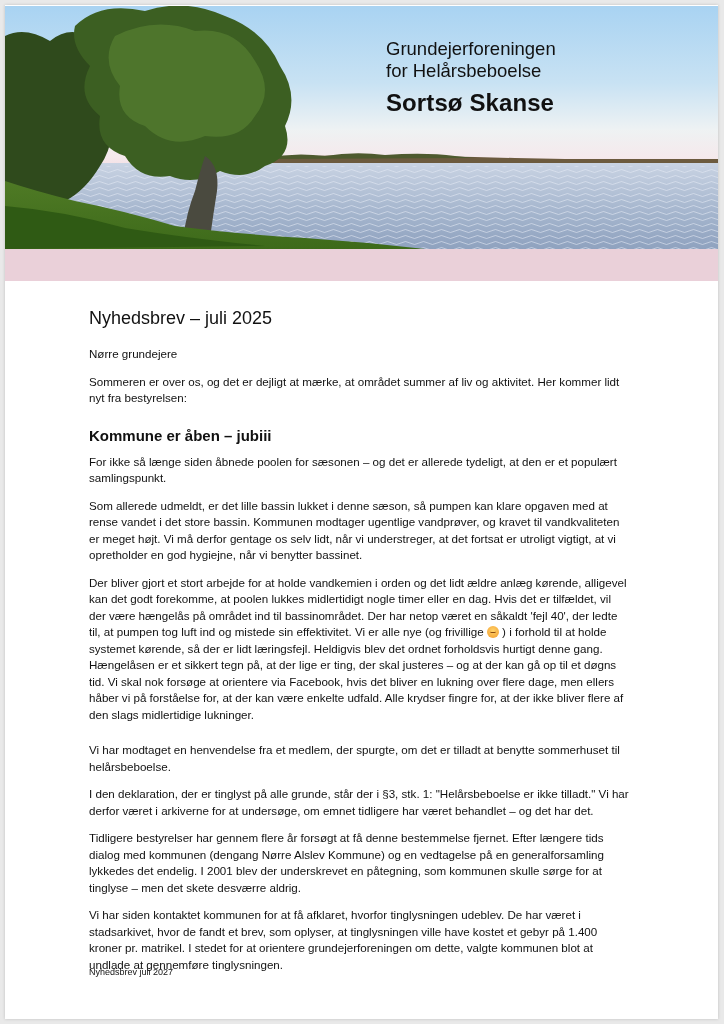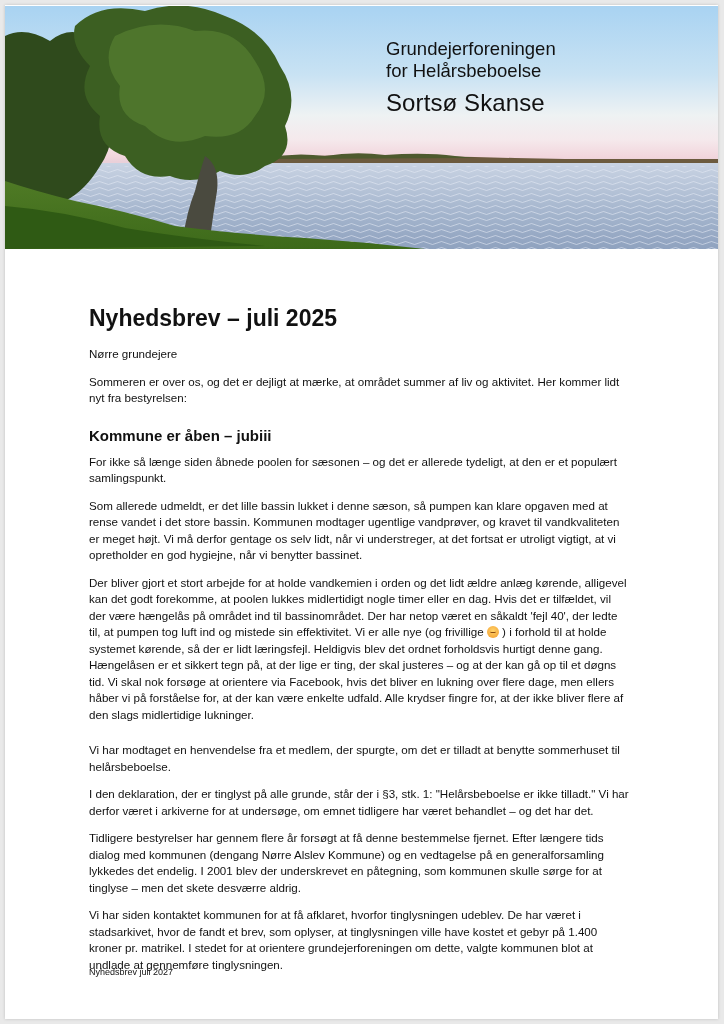--- a/index.html
+++ b/index.html
@@ -9,35 +9,35 @@
       font-family: "Liberation Sans", sans-serif;
       color: #111;
     }
     .page {
       position: absolute; left: 5px; top: 5px; width: 713px; height: 1014px;
       background: #ffffff;
       box-shadow: 0 0 3px rgba(0,0,0,0.18);
       overflow: hidden;
     }
     .banner {
-      position: absolute; left: 0; top: 1px; width: 713px; height: 243px;
+      position: absolute; left: 0; top: 1px; width: 713px; height: 275px;
       overflow: hidden;
       background: linear-gradient(180deg, #a9d3f2 0%, #c8e2f3 28%, #eef2f3 45%, #f5e9ec 55%, #f2d6dd 62%, #ead0d9 64%);
     }
     .banner svg { position: absolute; left: 0; top: 0; }
     .banner-text {
       position: absolute; left: 381px; top: 32px;
       color: #111;
     }
     .org1, .org2 { font-size: 18.5px; line-height: 22px; }
-    .org-name { font-size: 24px; font-weight: normal; margin-top: 7px; letter-spacing: 0.1px; }
+    .org-name { font-size: 24px; font-weight: bold; margin-top: 7px; letter-spacing: 0.1px; }
 
     .content { position: absolute; left: 84px; top: 299px; width: 540px; }
     h1 {
-      font-weight: bold; font-size: 23px; margin: 0 0 14px 0; line-height: 28px;
+      font-weight: normal; font-size: 18px; margin: 0 0 14px 0; line-height: 28px;
     }
     p { font-size: 11.6px; line-height: 16.5px; margin: 0 0 11px 0; }
     h2 { font-size: 15px; font-weight: bold; margin: 0 0 8px 0; line-height: 20px; }
     .footer { position: absolute; left: 84px; top: 962px; font-size: 9px; color: #111; }
     .smiley {
       display: inline-block; width: 12px; height: 12px; border-radius: 50%;
       background: radial-gradient(circle at 50% 40%, #ffd36a 0%, #f6a93b 75%);
       vertical-align: -2px; position: relative;
     }
     .smiley::before {

